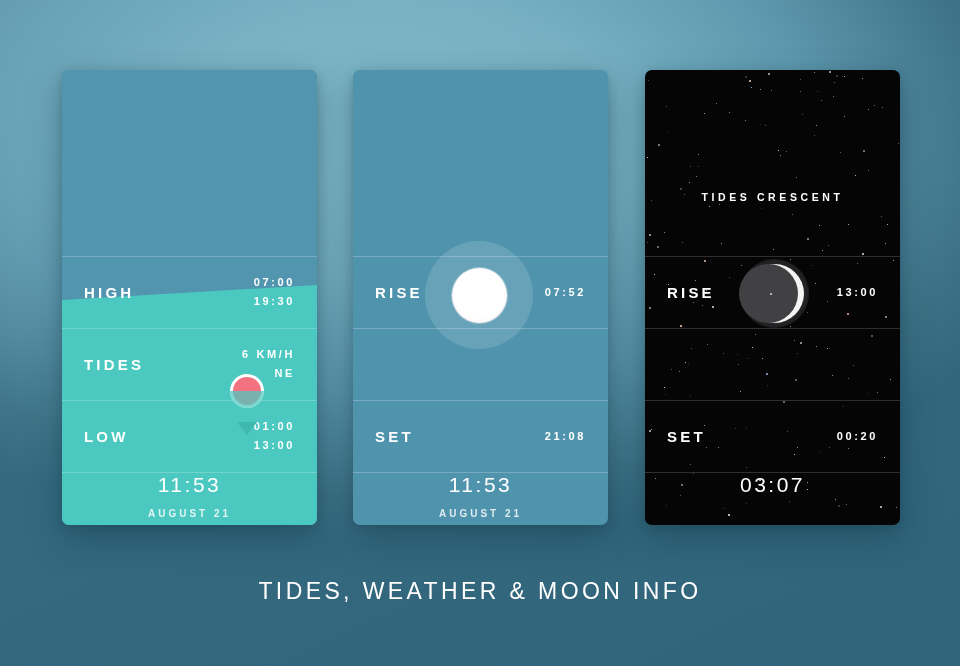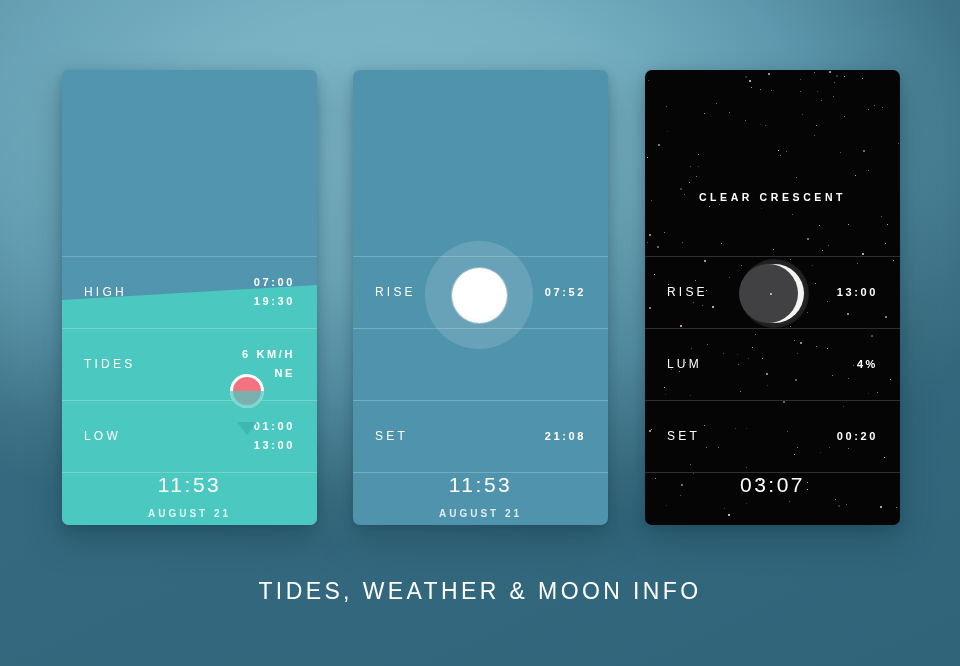--- a/index.html
+++ b/index.html
@@ -44,22 +44,22 @@
     background:#4bc8bf;
     clip-path: polygon(0 15px, 100% 0px, 100% 100%, 0 100%);
   }
 
   .row{
     position:absolute; left:0; right:0;
     display:flex; align-items:center; justify-content:space-between;
     padding:0 22px;
   }
   .row-label{
-    font-size:12px; letter-spacing:3.2px; color:#ffffff;
-    font-weight:400;
+    font-size:15px; letter-spacing:3.2px; color:#ffffff;
+    font-weight:700;
   }
   .row-values{ text-align:right; }
   .row-val{
     font-size:11px; letter-spacing:2.6px; color:#ffffff;
     font-weight:600; line-height:19px; white-space:nowrap;
   }
 
   .divider{
     position:absolute; left:0; right:0; height:1px;
     background:rgba(255,255,255,.22);
@@ -397,36 +397,32 @@
         <span class="star" style="width: 1px; height: 1px; left: 43.4859px; top: 293.784px; background: rgb(207, 227, 255); opacity: 0.26;"></span>
         <span class="star" style="width: 1px; height: 1px; left: 176.43px; top: 30.0801px; background: rgb(207, 227, 255); opacity: 0.62;"></span>
         <span class="star" style="width: 1px; height: 1px; left: 182.743px; top: 174.817px; background: rgb(255, 182, 160); opacity: 0.62;"></span>
       </div>
 
     <div class="divider dark" style="top:186px"></div>
     <div class="divider dark" style="top:258px"></div>
     <div class="divider dark" style="top:330px"></div>
     <div class="divider dark" style="top:402px"></div>
 
-    <div class="card-title">CLEAR CRESCENT</div>
+    <div class="card-title">TIDES CRESCENT</div>
 
     <div class="moon-outer" style="left:95px;top:189px"></div>
     <div class="moon-crescent" style="left:100px;top:194px"></div>
     <div class="moon-shadow" style="left:94px;top:194px"></div>
     <div class="moon-speck" style="left:125px;top:223px"></div>
 
     <div class="row" style="top:186px;height:72px">
       <span class="row-label">RISE</span>
       <span class="row-val">13:00</span>
     </div>
 
-    <div class="row" style="top:258px;height:72px">
-      <span class="row-label">LUM</span>
-      <span class="row-val">4%</span>
-    </div>
 
     <div class="row" style="top:330px;height:72px">
       <span class="row-label">SET</span>
       <span class="row-val">00:20</span>
     </div>
 
     <div class="clock">03:07</div>
 
   </div>
 

